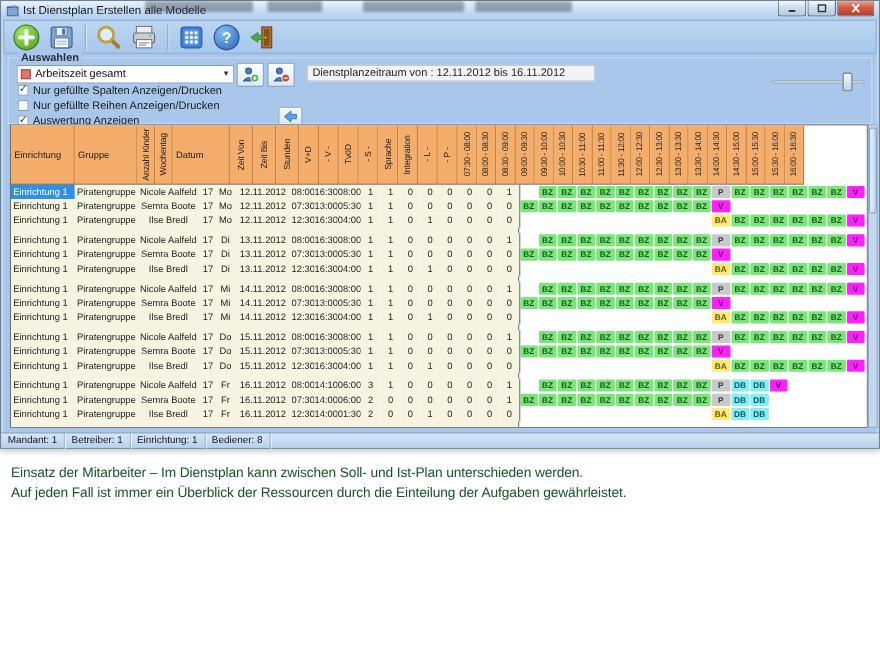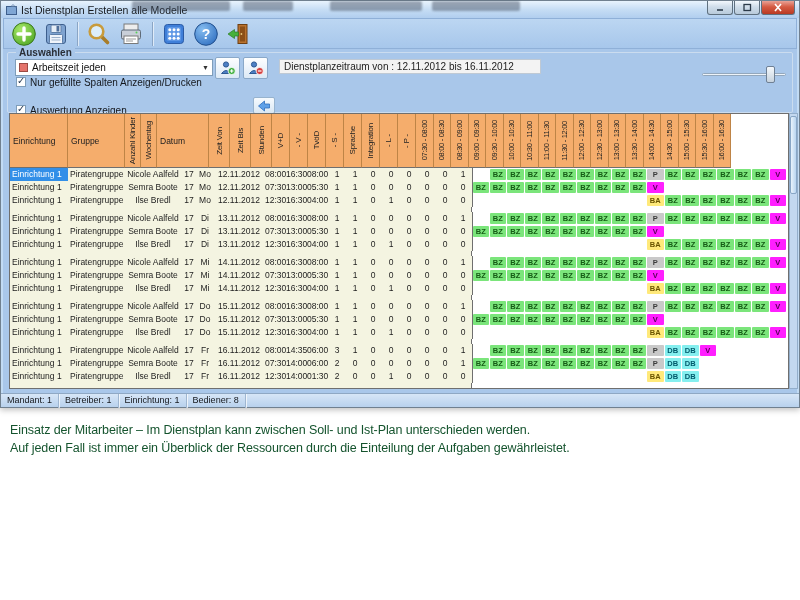--- a/index.html
+++ b/index.html
@@ -195,21 +195,21 @@
         <path d="M3 13 L9.5 8.5 V11 H13.5 V15 H9.5 V17.5 Z" fill="#46B03C" stroke="#2E7A26" stroke-width="0.7"></path>
       </svg>
     </div>
   </div>
 
   <div class="fieldset">
     <span class="legend">Auswahlen</span>
 
     <div class="combo">
       <span class="swatch" style="background: rgb(228, 115, 107);"></span>
-      <span class="cval">Arbeitszeit jeden</span>
+      <span class="cval">Arbeitszeit gesamt</span>
       <span class="carr">▼</span>
     </div>
 
     <div class="pbtn" style="left:207px;">
       <svg width="17" height="16" viewBox="0 0 17 16">
         <circle cx="7" cy="4.5" r="2.6" fill="#4C7FC4" stroke="#2E5A94"></circle>
         <path d="M2.5 13.5 Q7 7.5 11.5 13.5 Z" fill="#4C7FC4" stroke="#2E5A94"></path>
         <circle cx="12.7" cy="11" r="3.6" fill="#3FAF3F" stroke="#fff" stroke-width="0.8"></circle>
         <path d="M12.7 9.2v3.6M10.9 11h3.6" stroke="#fff" stroke-width="1.2"></path>
       </svg>
@@ -222,20 +222,24 @@
         <path d="M10.9 11h3.6" stroke="#fff" stroke-width="1.2"></path>
       </svg>
     </div>
 
     <div class="cbrow" style="top:23px;">
       <span class="cbx">
           <span class="mark" style="visibility: visible;">✓</span>
         </span>
       <span class="cblabel">Nur gefüllte Spalten Anzeigen/Drucken</span>
     </div>
+    <div class="cbrow" style="top:37px;">
+      <span class="cbx"></span>
+      <span class="cblabel">Nur gefüllte Reihen Anzeigen/Drucken</span>
+    </div>
     <div class="cbrow" style="top:51px;">
       <span class="cbx">
           <span class="mark" style="visibility: visible;">✓</span>
         </span>
       <span class="cblabel">Auswertung Anzeigen</span>
     </div>
 
     <div class="backbtn">
       <svg width="14" height="12" viewBox="0 0 14 12">
         <path d="M7.5 1 L1.5 6 L7.5 11 V8 H12.5 V4 H7.5 Z" fill="#5EA0E8" stroke="#2E6FBE" stroke-width="0.8"></path>
@@ -1095,21 +1099,21 @@
           <div class="sepL"></div>
         </div>
         <div class="drow">
           <div class="dc al" style="width: 58px;">Einrichtung 1</div>
           <div class="dc al" style="width: 57px;">Piratengruppe</div>
           <div class="dc ac" style="width: 56px;">Nicole Aalfeld</div>
           <div class="dc ac" style="width: 16px;">17</div>
           <div class="dc ac" style="width: 16px;">Fr</div>
           <div class="dc ac" style="width: 52px;">16.11.2012</div>
           <div class="dc ac" style="width: 21px;">08:00</div>
-          <div class="dc ac" style="width: 21px;">14:35</div>
+          <div class="dc ac" style="width: 21px;">14:10</div>
           <div class="dc ac" style="width: 21px;">06:00</div>
           <div class="dc ac" style="width: 18px;">3</div>
           <div class="dc ac" style="width: 18px;">1</div>
           <div class="dc ac" style="width: 18px;">0</div>
           <div class="dc ac" style="width: 18px;">0</div>
           <div class="dc ac" style="width: 18px;">0</div>
           <div class="dc ac" style="width: 18px;">0</div>
           <div class="dc ac" style="width: 18px;">0</div>
           <div class="dc ac" style="width: 18px;">1</div>
           <div class="slot first"></div>

